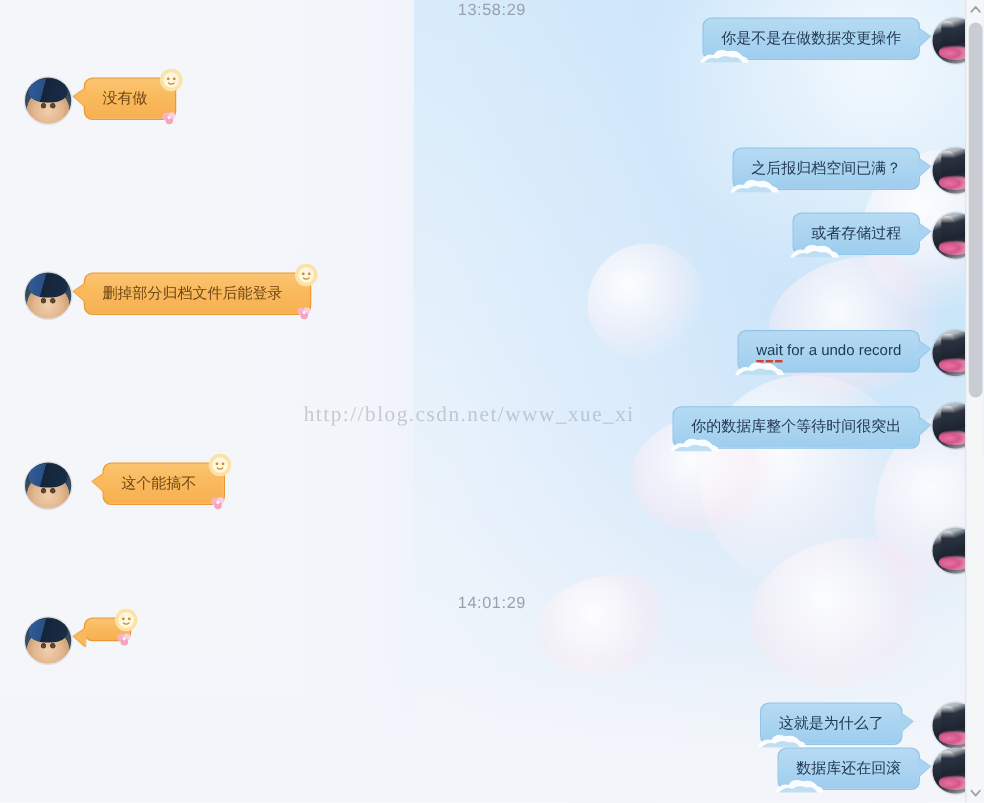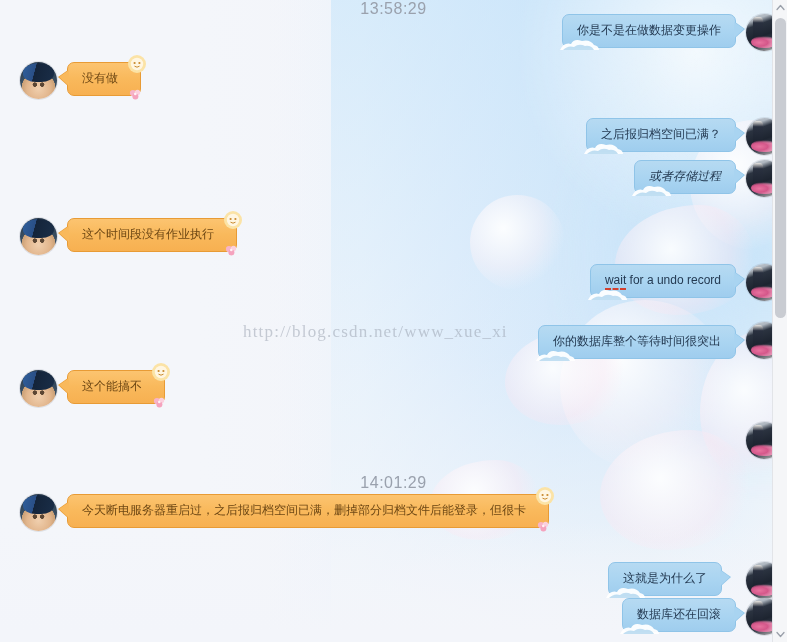--- a/index.html
+++ b/index.html
@@ -68,21 +68,21 @@
     color: rgba(150,158,172,.50);
     white-space: nowrap;
     user-select: none;
   }
 
   
   .timestamp {
     position: absolute;
     width: 100%;
     text-align: center;
-    font-size: 16px;
+    font-size: 13px;
     color: #9aa1ad;
     font-family: "Liberation Sans", sans-serif;
     letter-spacing: .5px;
   }
 
   
   .msg-row {
     position: absolute;
     display: flex;
     align-items: flex-start;
@@ -283,35 +283,35 @@
     <div class="avatar avatar-right"></div>
     <div class="bubble bubble-blue">
       <span>之后报归档空间已满？</span>
       <svg class="deco-cloud" viewBox="0 0 44 17">
         <path d="M3 14 Q7 6 14 8 Q17 2 25 5 Q33 3 37 9 Q42 10 42 14 Z" fill="#ffffff" opacity=".95"></path>
         <path d="M6 14 Q11 9 17 11 Q22 7 28 10 Q34 9 37 14 Z" fill="#8fc4e8" opacity=".55"></path>
       </svg>
     </div>
   </div>
 
-  <div class="msg-row right" style="top:160px;font-style:italic;">
+  <div class="msg-row right" style="top:170px;">
     <div class="avatar avatar-right"></div>
     <div class="bubble bubble-blue">
       <span>或者存储过程</span>
       <svg class="deco-cloud" viewBox="0 0 44 17">
         <path d="M3 14 Q7 6 14 8 Q17 2 25 5 Q33 3 37 9 Q42 10 42 14 Z" fill="#ffffff" opacity=".95"></path>
         <path d="M6 14 Q11 9 17 11 Q22 7 28 10 Q34 9 37 14 Z" fill="#8fc4e8" opacity=".55"></path>
       </svg>
     </div>
   </div>
 
   <div class="msg-row left" style="top:218px;">
     <div class="avatar avatar-left"></div>
     <div class="bubble bubble-orange">
-      <span>这个时间段没有作业执行</span>
+      <span>删掉部分归档文件后能登录</span>
       <svg class="deco-sun" viewBox="0 0 20 20">
         <circle cx="10" cy="10" r="9" fill="#fbe3a6"></circle>
         <circle cx="10" cy="10" r="6.2" fill="#fff6e2"></circle>
         <circle cx="7.6" cy="9" r="1.1" fill="#c98a2e"></circle>
         <circle cx="12.4" cy="9" r="1.1" fill="#c98a2e"></circle>
         <path d="M7.8 12.4 Q10 14.2 12.2 12.4" stroke="#c98a2e" stroke-width="1" fill="none" stroke-linecap="round"></path>
       </svg>
       <svg class="deco-flower" viewBox="0 0 13 13">
         <circle cx="4" cy="5" r="3.1" fill="#f7b4c9"></circle>
         <circle cx="8.5" cy="4.5" r="2.7" fill="#fbd0de"></circle>
@@ -336,21 +336,21 @@
     <div class="avatar avatar-right"></div>
     <div class="bubble bubble-blue">
       <span>你的数据库整个等待时间很突出</span>
       <svg class="deco-cloud" viewBox="0 0 44 17">
         <path d="M3 14 Q7 6 14 8 Q17 2 25 5 Q33 3 37 9 Q42 10 42 14 Z" fill="#ffffff" opacity=".95"></path>
         <path d="M6 14 Q11 9 17 11 Q22 7 28 10 Q34 9 37 14 Z" fill="#8fc4e8" opacity=".55"></path>
       </svg>
     </div>
   </div>
 
-  <div class="msg-row left" style="top:370px;">
+  <div class="msg-row left" style="top:370px;gap:15px;">
     <div class="avatar avatar-left"></div>
     <div class="bubble bubble-orange">
       <span>这个能搞不</span>
       <svg class="deco-sun" viewBox="0 0 20 20">
         <circle cx="10" cy="10" r="9" fill="#fbe3a6"></circle>
         <circle cx="10" cy="10" r="6.2" fill="#fff6e2"></circle>
         <circle cx="7.6" cy="9" r="1.1" fill="#c98a2e"></circle>
         <circle cx="12.4" cy="9" r="1.1" fill="#c98a2e"></circle>
         <path d="M7.8 12.4 Q10 14.2 12.2 12.4" stroke="#c98a2e" stroke-width="1" fill="none" stroke-linecap="round"></path>
       </svg>
@@ -363,21 +363,20 @@
     </div>
   </div>
 
   <div class="msg-row right" style="top:422px;">
     <div class="avatar avatar-right"></div>
   </div>
 
   <div class="msg-row left" style="top:494px;">
     <div class="avatar avatar-left"></div>
     <div class="bubble bubble-orange">
-      <span>今天断电服务器重启过，之后报归档空间已满，删掉部分归档文件后能登录，但很卡</span>
       <svg class="deco-sun" viewBox="0 0 20 20">
         <circle cx="10" cy="10" r="9" fill="#fbe3a6"></circle>
         <circle cx="10" cy="10" r="6.2" fill="#fff6e2"></circle>
         <circle cx="7.6" cy="9" r="1.1" fill="#c98a2e"></circle>
         <circle cx="12.4" cy="9" r="1.1" fill="#c98a2e"></circle>
         <path d="M7.8 12.4 Q10 14.2 12.2 12.4" stroke="#c98a2e" stroke-width="1" fill="none" stroke-linecap="round"></path>
       </svg>
       <svg class="deco-flower" viewBox="0 0 13 13">
         <circle cx="4" cy="5" r="3.1" fill="#f7b4c9"></circle>
         <circle cx="8.5" cy="4.5" r="2.7" fill="#fbd0de"></circle>

